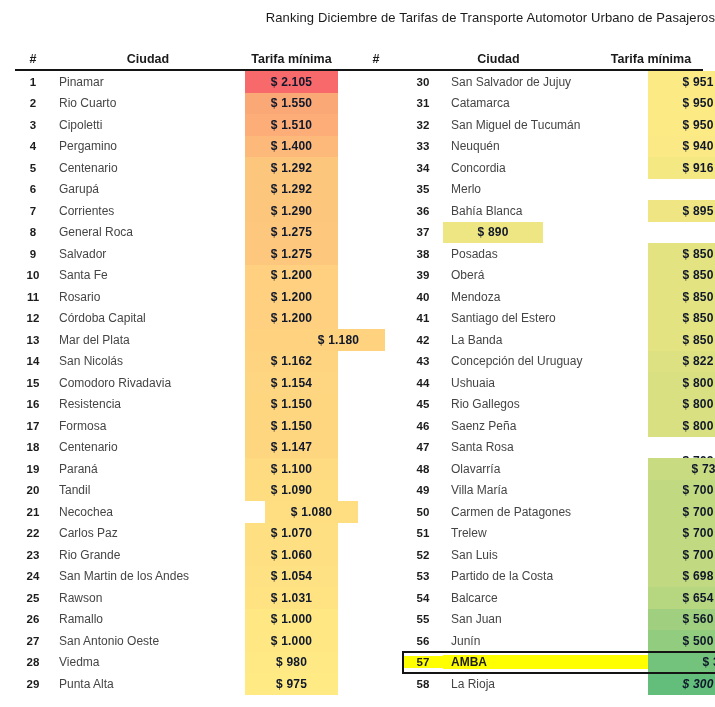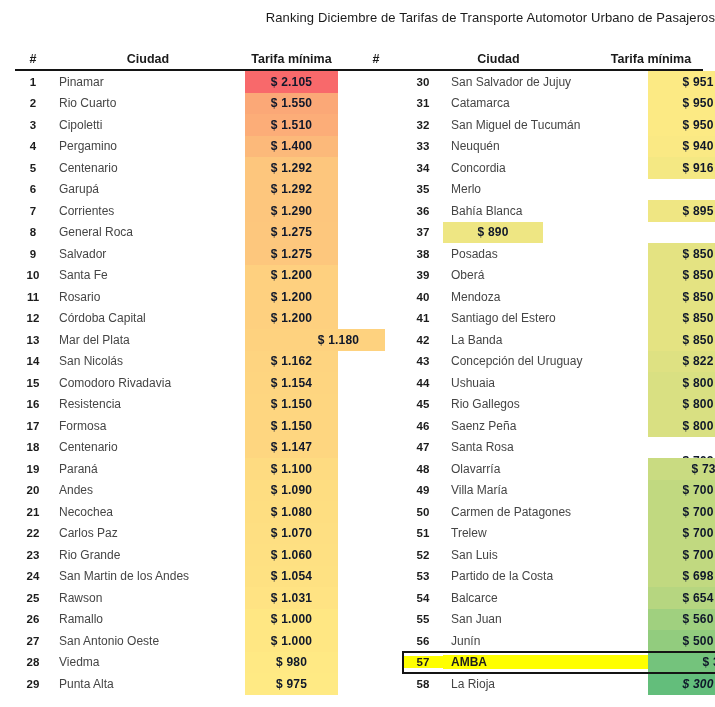--- a/index.html
+++ b/index.html
@@ -192,27 +192,27 @@
             <div class="cell-city w-city-l">Centenario</div>
             <div class="cell-val w-tar-l" style="background: rgb(254, 214, 128);">$ 1.147</div>
           </div>
           <div class="row">
             <div class="cell-rank w-rank-l">19</div>
             <div class="cell-city w-city-l">Paraná</div>
             <div class="cell-val w-tar-l" style="background: rgb(254, 219, 129);">$ 1.100</div>
           </div>
           <div class="row">
             <div class="cell-rank w-rank-l">20</div>
-            <div class="cell-city w-city-l">Andes</div>
+            <div class="cell-city w-city-l">Tandil</div>
             <div class="cell-val w-tar-l" style="background: rgb(254, 221, 129);">$ 1.090</div>
           </div>
           <div class="row">
             <div class="cell-rank w-rank-l">21</div>
             <div class="cell-city w-city-l">Necochea</div>
-            <div class="cell-val w-tar-l" style="background: rgb(254, 222, 129);">$ 1.080</div>
+            <div class="cell-val w-tar-l" style="background: rgb(254, 222, 129); margin-left: 20px;">$ 1.080</div>
           </div>
           <div class="row">
             <div class="cell-rank w-rank-l">22</div>
             <div class="cell-city w-city-l">Carlos Paz</div>
             <div class="cell-val w-tar-l" style="background: rgb(254, 223, 130);">$ 1.070</div>
           </div>
           <div class="row">
             <div class="cell-rank w-rank-l">23</div>
             <div class="cell-city w-city-l">Rio Grande</div>
             <div class="cell-val w-tar-l" style="background: rgb(254, 224, 130);">$ 1.060</div>

